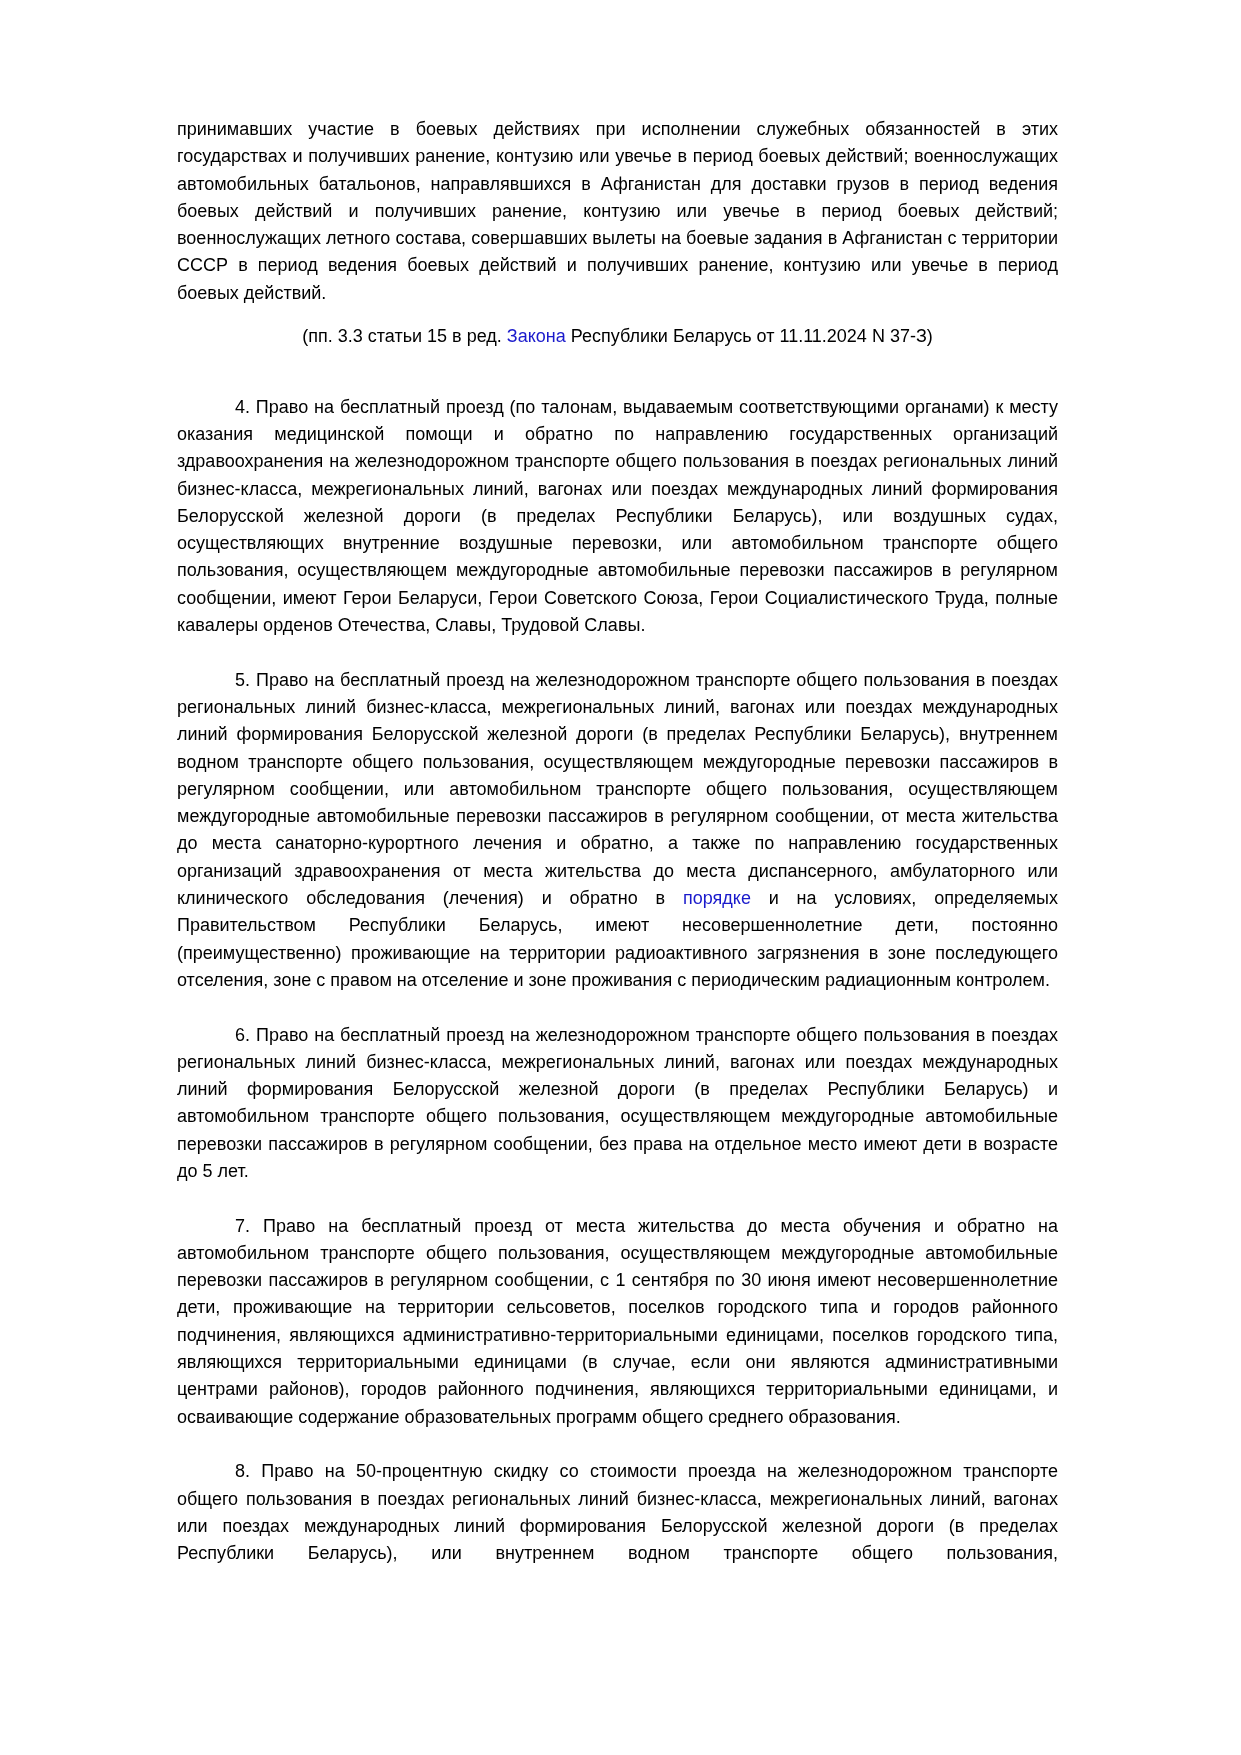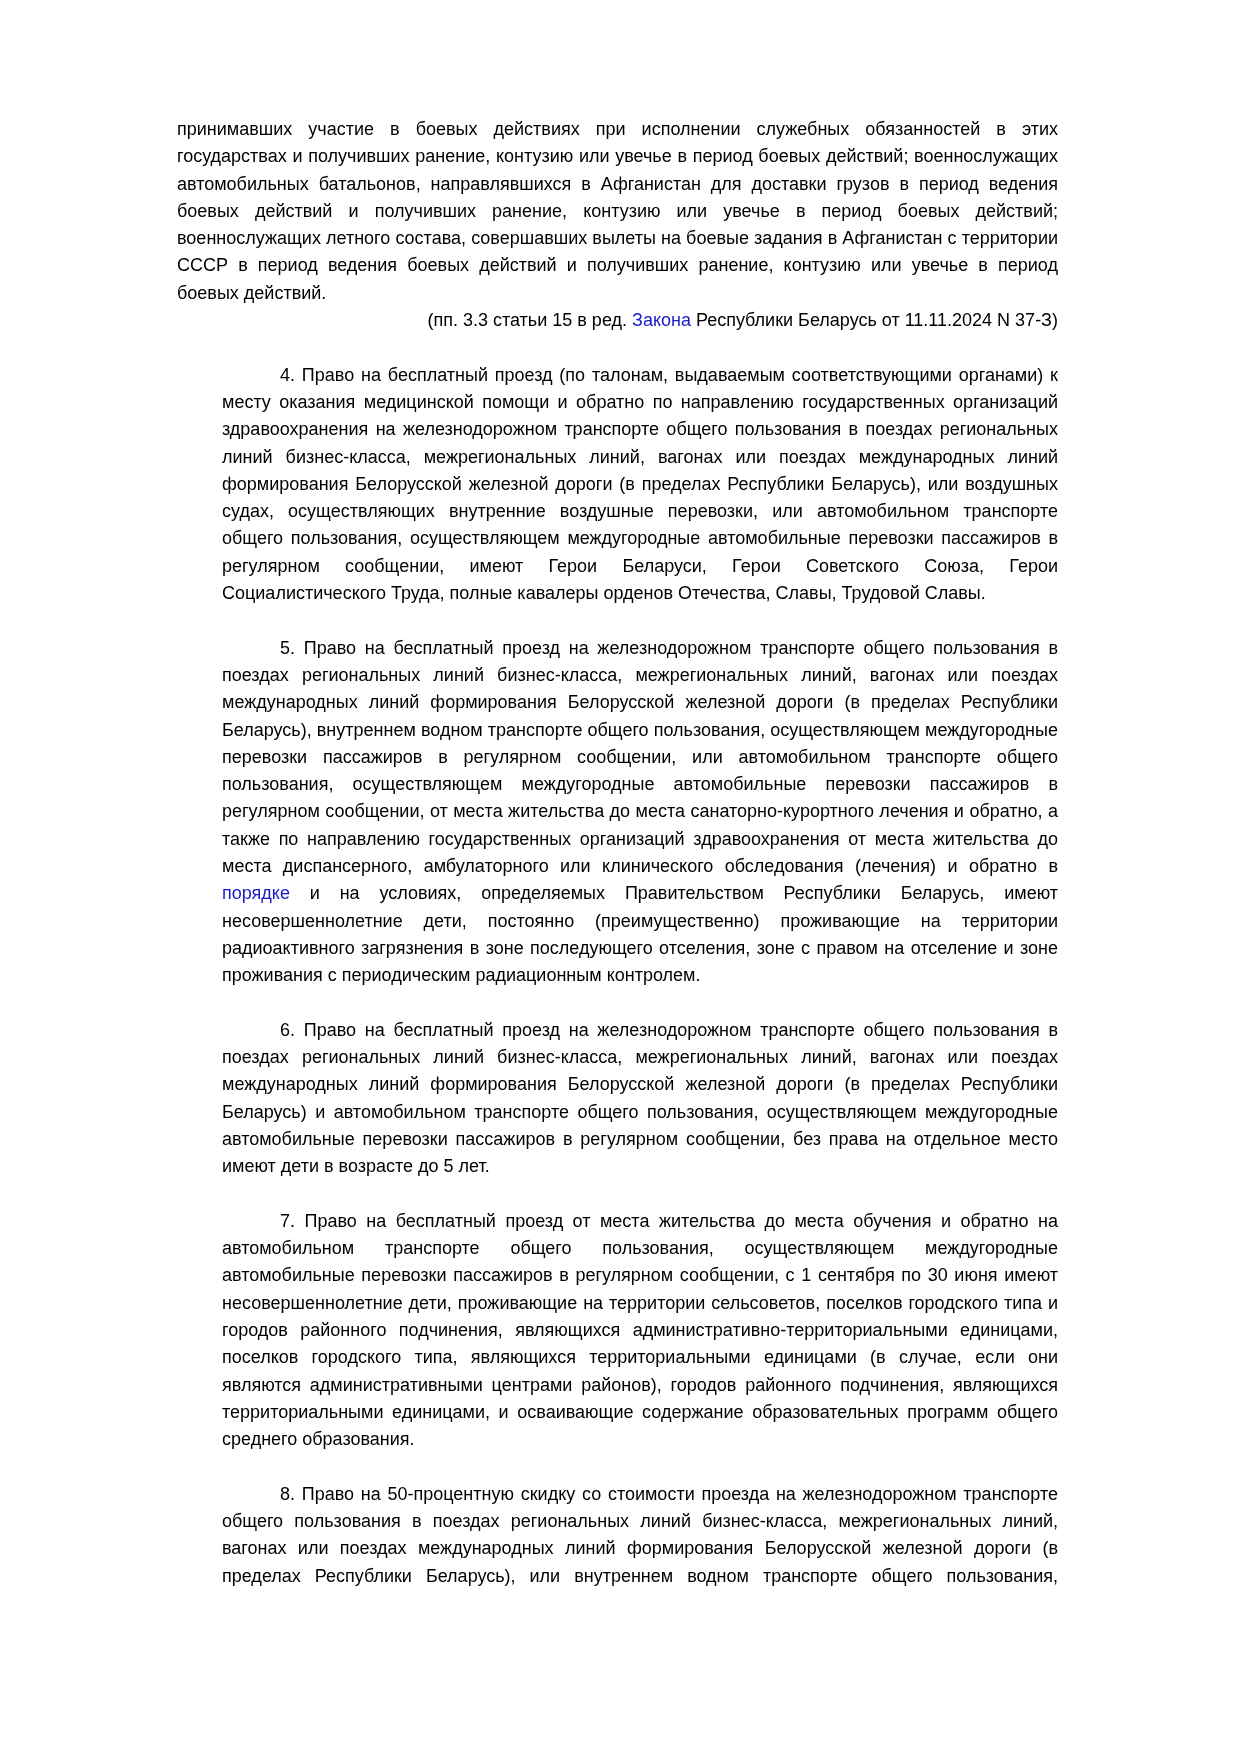--- a/index.html
+++ b/index.html
@@ -22,28 +22,27 @@
       font-size: 18px;
       line-height: 27.3px;
       color: #000000;
     }
     .para {
       margin: 0;
       text-align: justify;
     }
     .para.indent {
       text-indent: 58px;
-      margin-left: 45px;
     }
     .gap {
       height: 27.3px;
     }
     .ref {
-      margin: 0;
-      text-align: right;
+      margin: 16px;
+      text-align: center;
     }
     a.link {
       color: #1a1acc;
       text-decoration: none;
       cursor: pointer;
     }
   </style>
 </head>
 <body>
 

